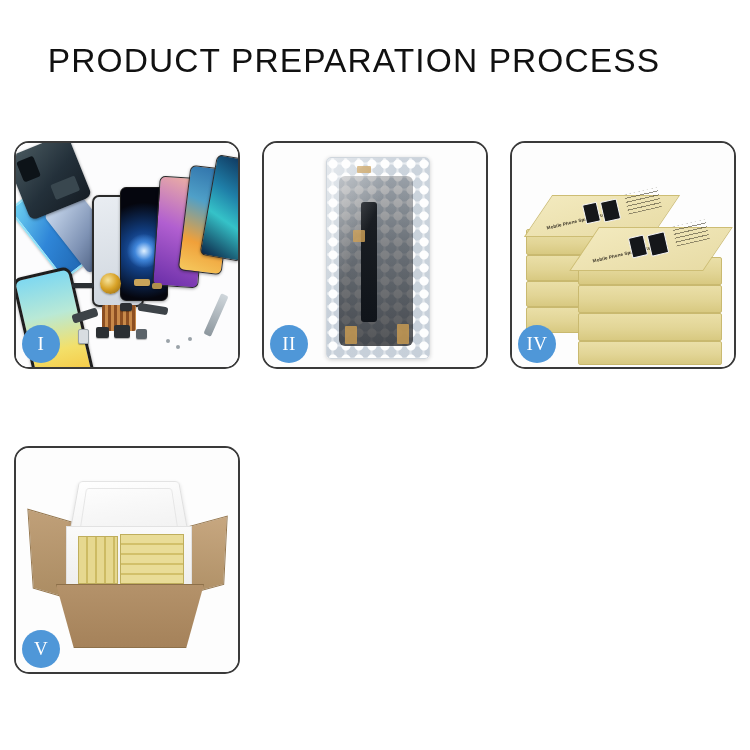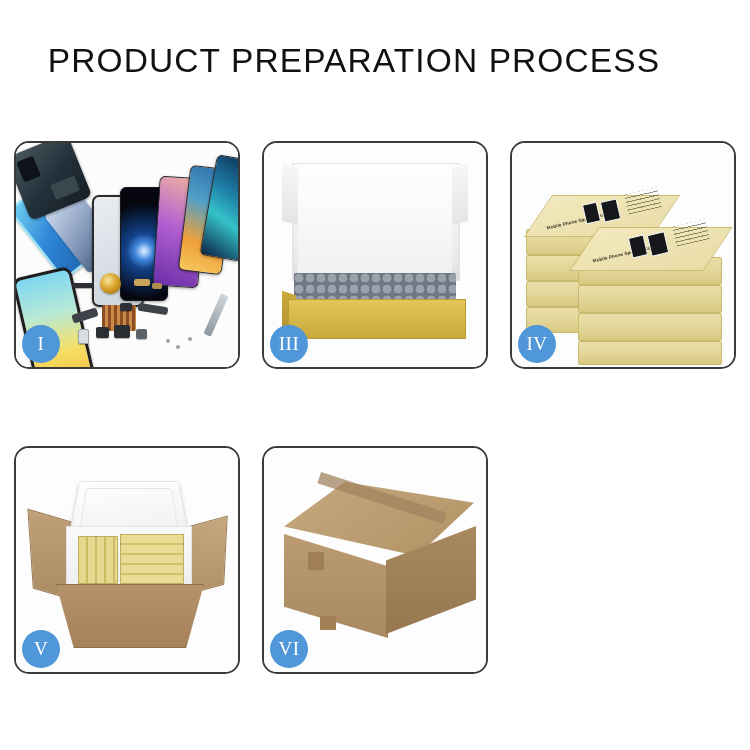--- a/index.html
+++ b/index.html
@@ -398,33 +398,35 @@
       <div class="part" style="left:120px;top:186px;width:11px;height:10px;background:#5b6369;"></div>
       <div class="part" style="left:104px;top:160px;width:12px;height:8px;background:#1f2budget;"></div>
       <div class="screw" style="left:150px;top:196px;"></div>
       <div class="screw" style="left:160px;top:202px;"></div>
       <div class="screw" style="left:172px;top:194px;"></div>
       <div class="tweezer"></div>
     </div>
     <div class="badge">I</div>
   </div>
 
-
   <div class="panel">
     <div class="panel-photo">
-      <div class="p3-lid"></div>
-      <div class="p3-lid-flapL"></div>
-      <div class="p3-lid-flapR"></div>
-      <div class="p3-foam"></div>
-      <div class="p3-bubbles"></div>
-      <div class="p3-boxside"></div>
-      <div class="p3-boxfront"></div>
+      <div class="bubble-pack">
+        <div class="bp-inner"></div>
+        <div class="bp-strip"></div>
+        <div class="bp-tape" style="left:30px;top:8px;width:14px;height:7px;"></div>
+        <div class="bp-tape" style="left:26px;top:72px;width:12px;height:12px;"></div>
+        <div class="bp-tape" style="left:18px;top:168px;width:12px;height:18px;"></div>
+        <div class="bp-tape" style="left:70px;top:166px;width:12px;height:20px;"></div>
+        <div class="bp-sheen"></div>
+      </div>
     </div>
-    <div class="badge">III</div>
+    <div class="badge">II</div>
   </div>
+
 
   <div class="panel">
     <div class="panel-photo">
       <div class="stack">
 
         <div class="kbox" style="left:4px;top:64px;width:112px;height:24px;"></div>
         <div class="kbox" style="left:4px;top:90px;width:112px;height:24px;"></div>
         <div class="kbox" style="left:4px;top:116px;width:112px;height:24px;"></div>
         <div class="kbox" style="left:4px;top:142px;width:112px;height:24px;"></div>
 
@@ -456,25 +458,14 @@
       <div class="v-flapR"></div>
       <div class="v-foam-lid"></div>
       <div class="v-foam-box"></div>
       <div class="v-yellow-left"></div>
       <div class="v-yellow-right"></div>
       <div class="v-carton-front"></div>
     </div>
     <div class="badge">V</div>
   </div>
 
-  <div class="panel">
-    <div class="panel-photo">
-      <div class="vi-top"></div>
-      <div class="vi-seam"></div>
-      <div class="vi-left"></div>
-      <div class="vi-right"></div>
-      <div class="vi-tape" style="left:44px;top:104px;width:16px;height:18px;"></div>
-      <div class="vi-tape" style="left:56px;top:168px;width:16px;height:14px;"></div>
-    </div>
-    <div class="badge">VI</div>
-  </div>
 
 </div>
 
 </body></html>

